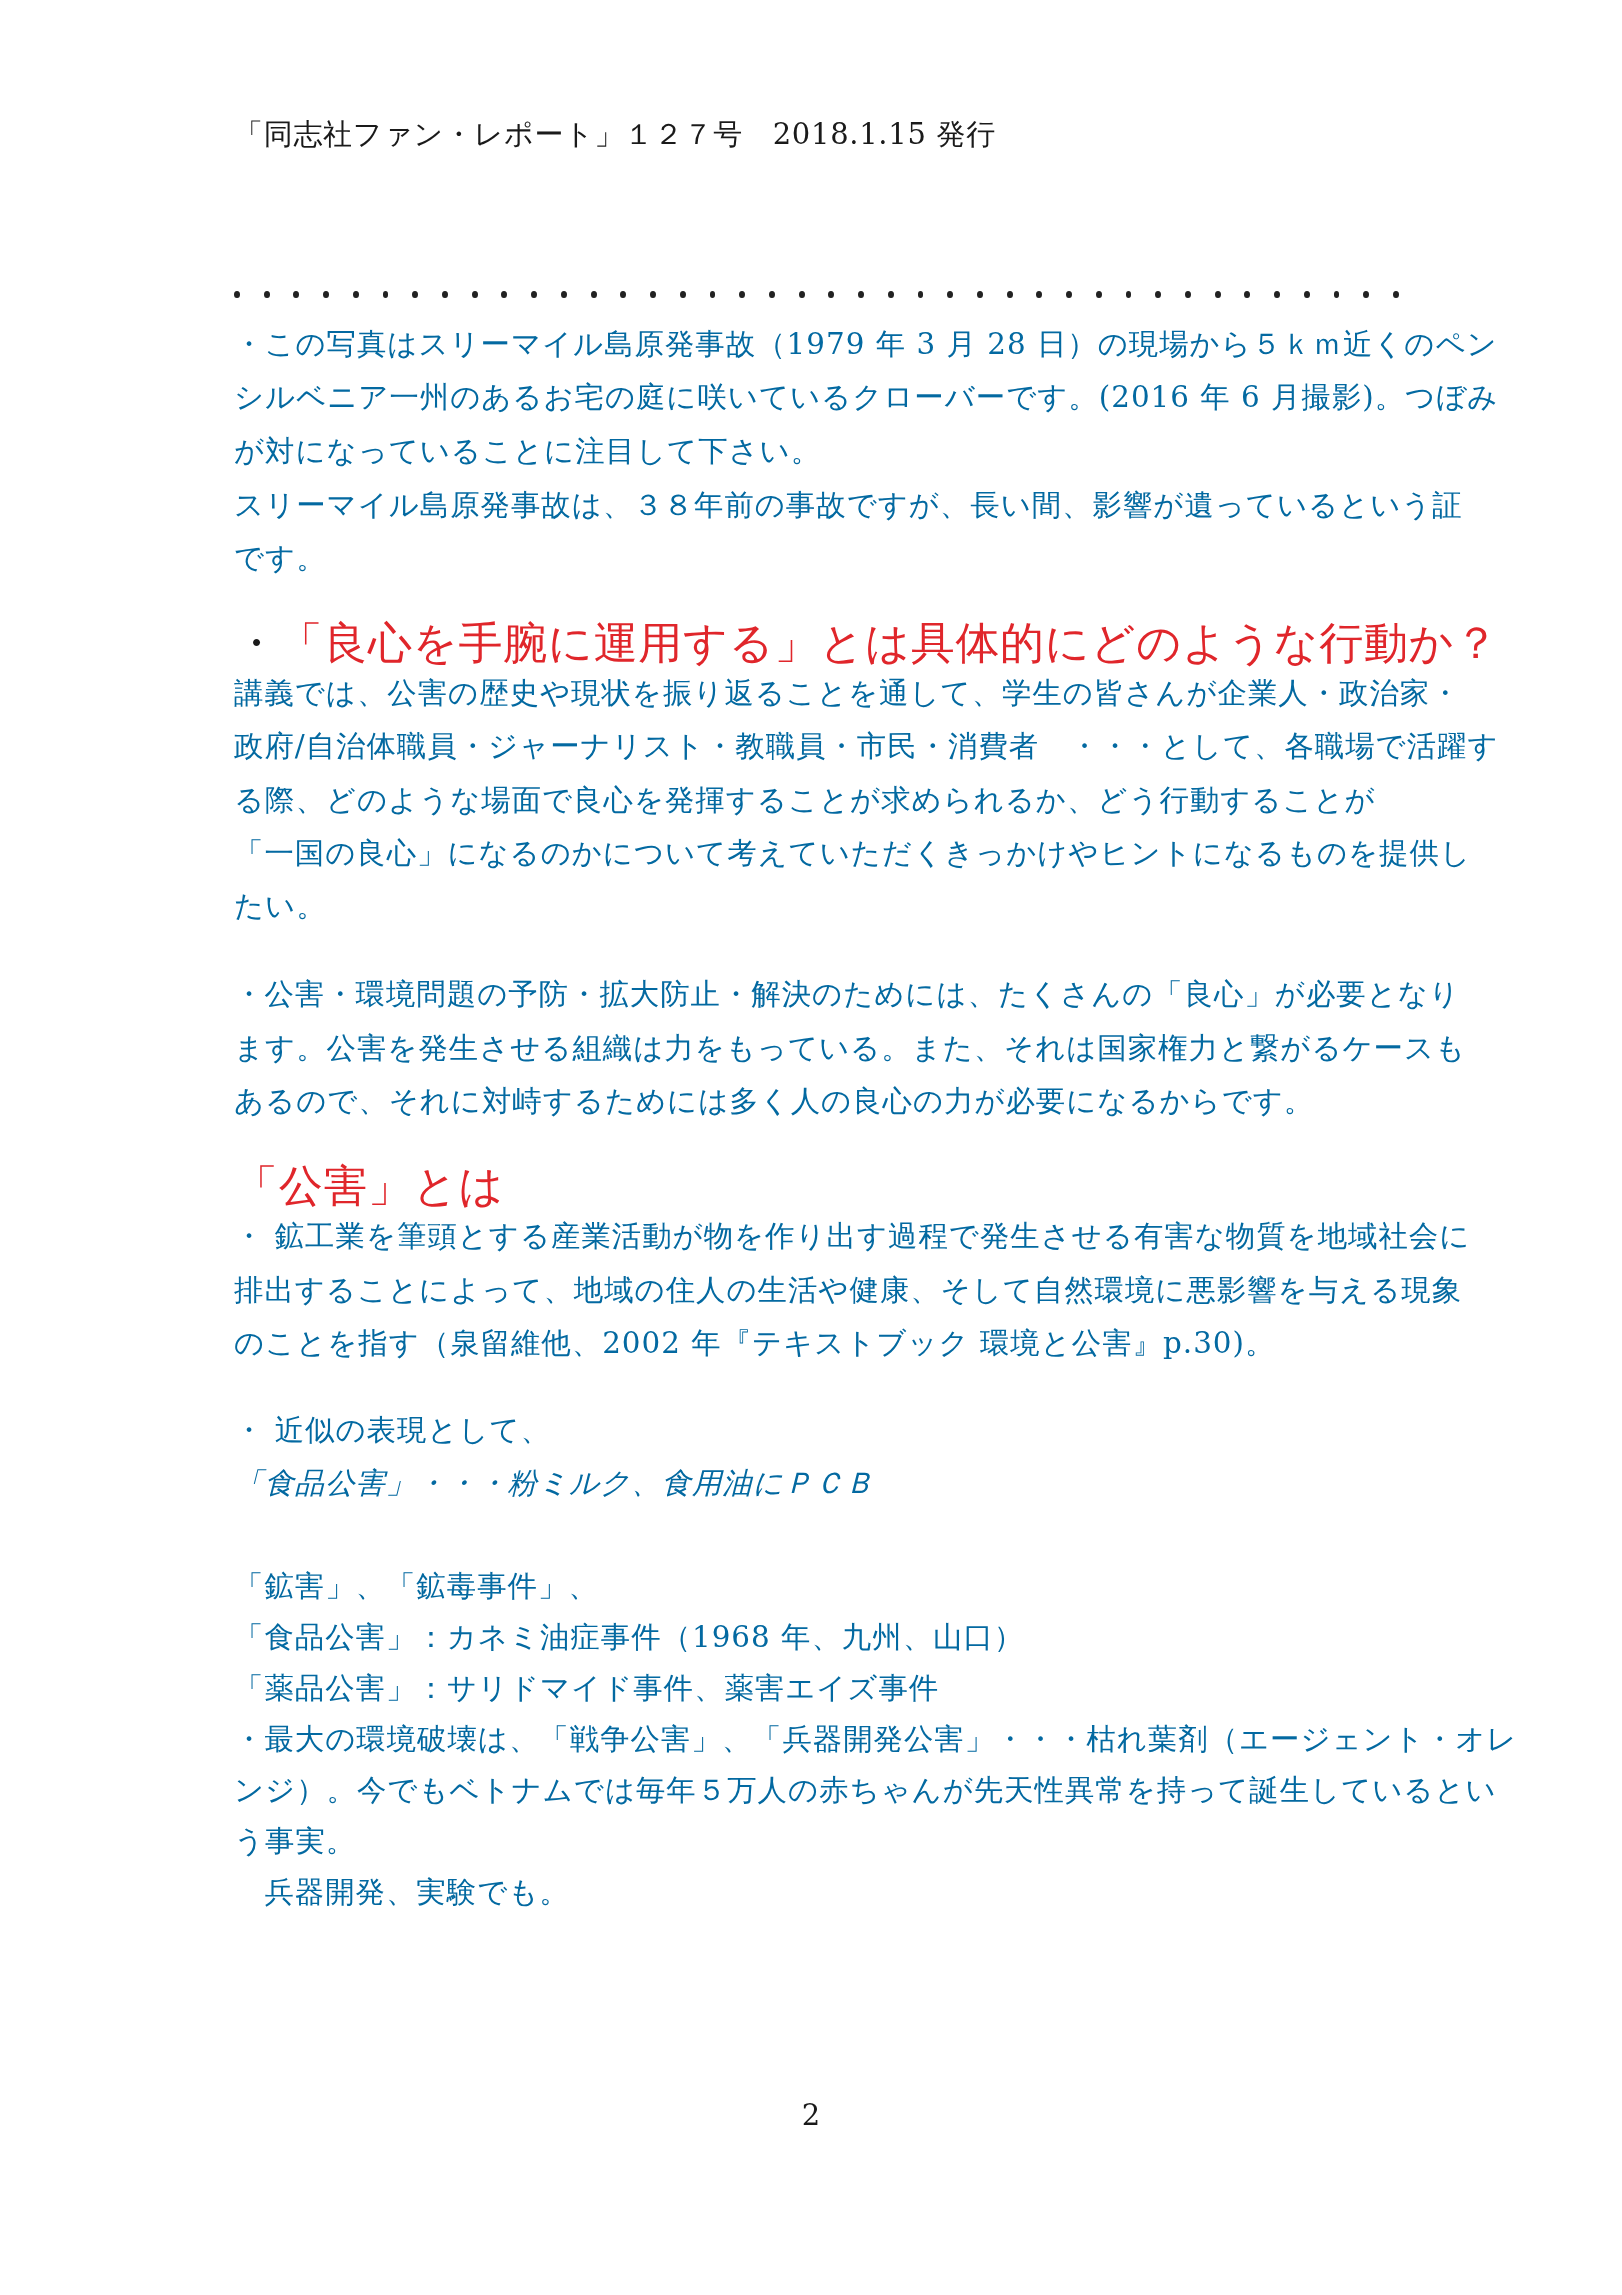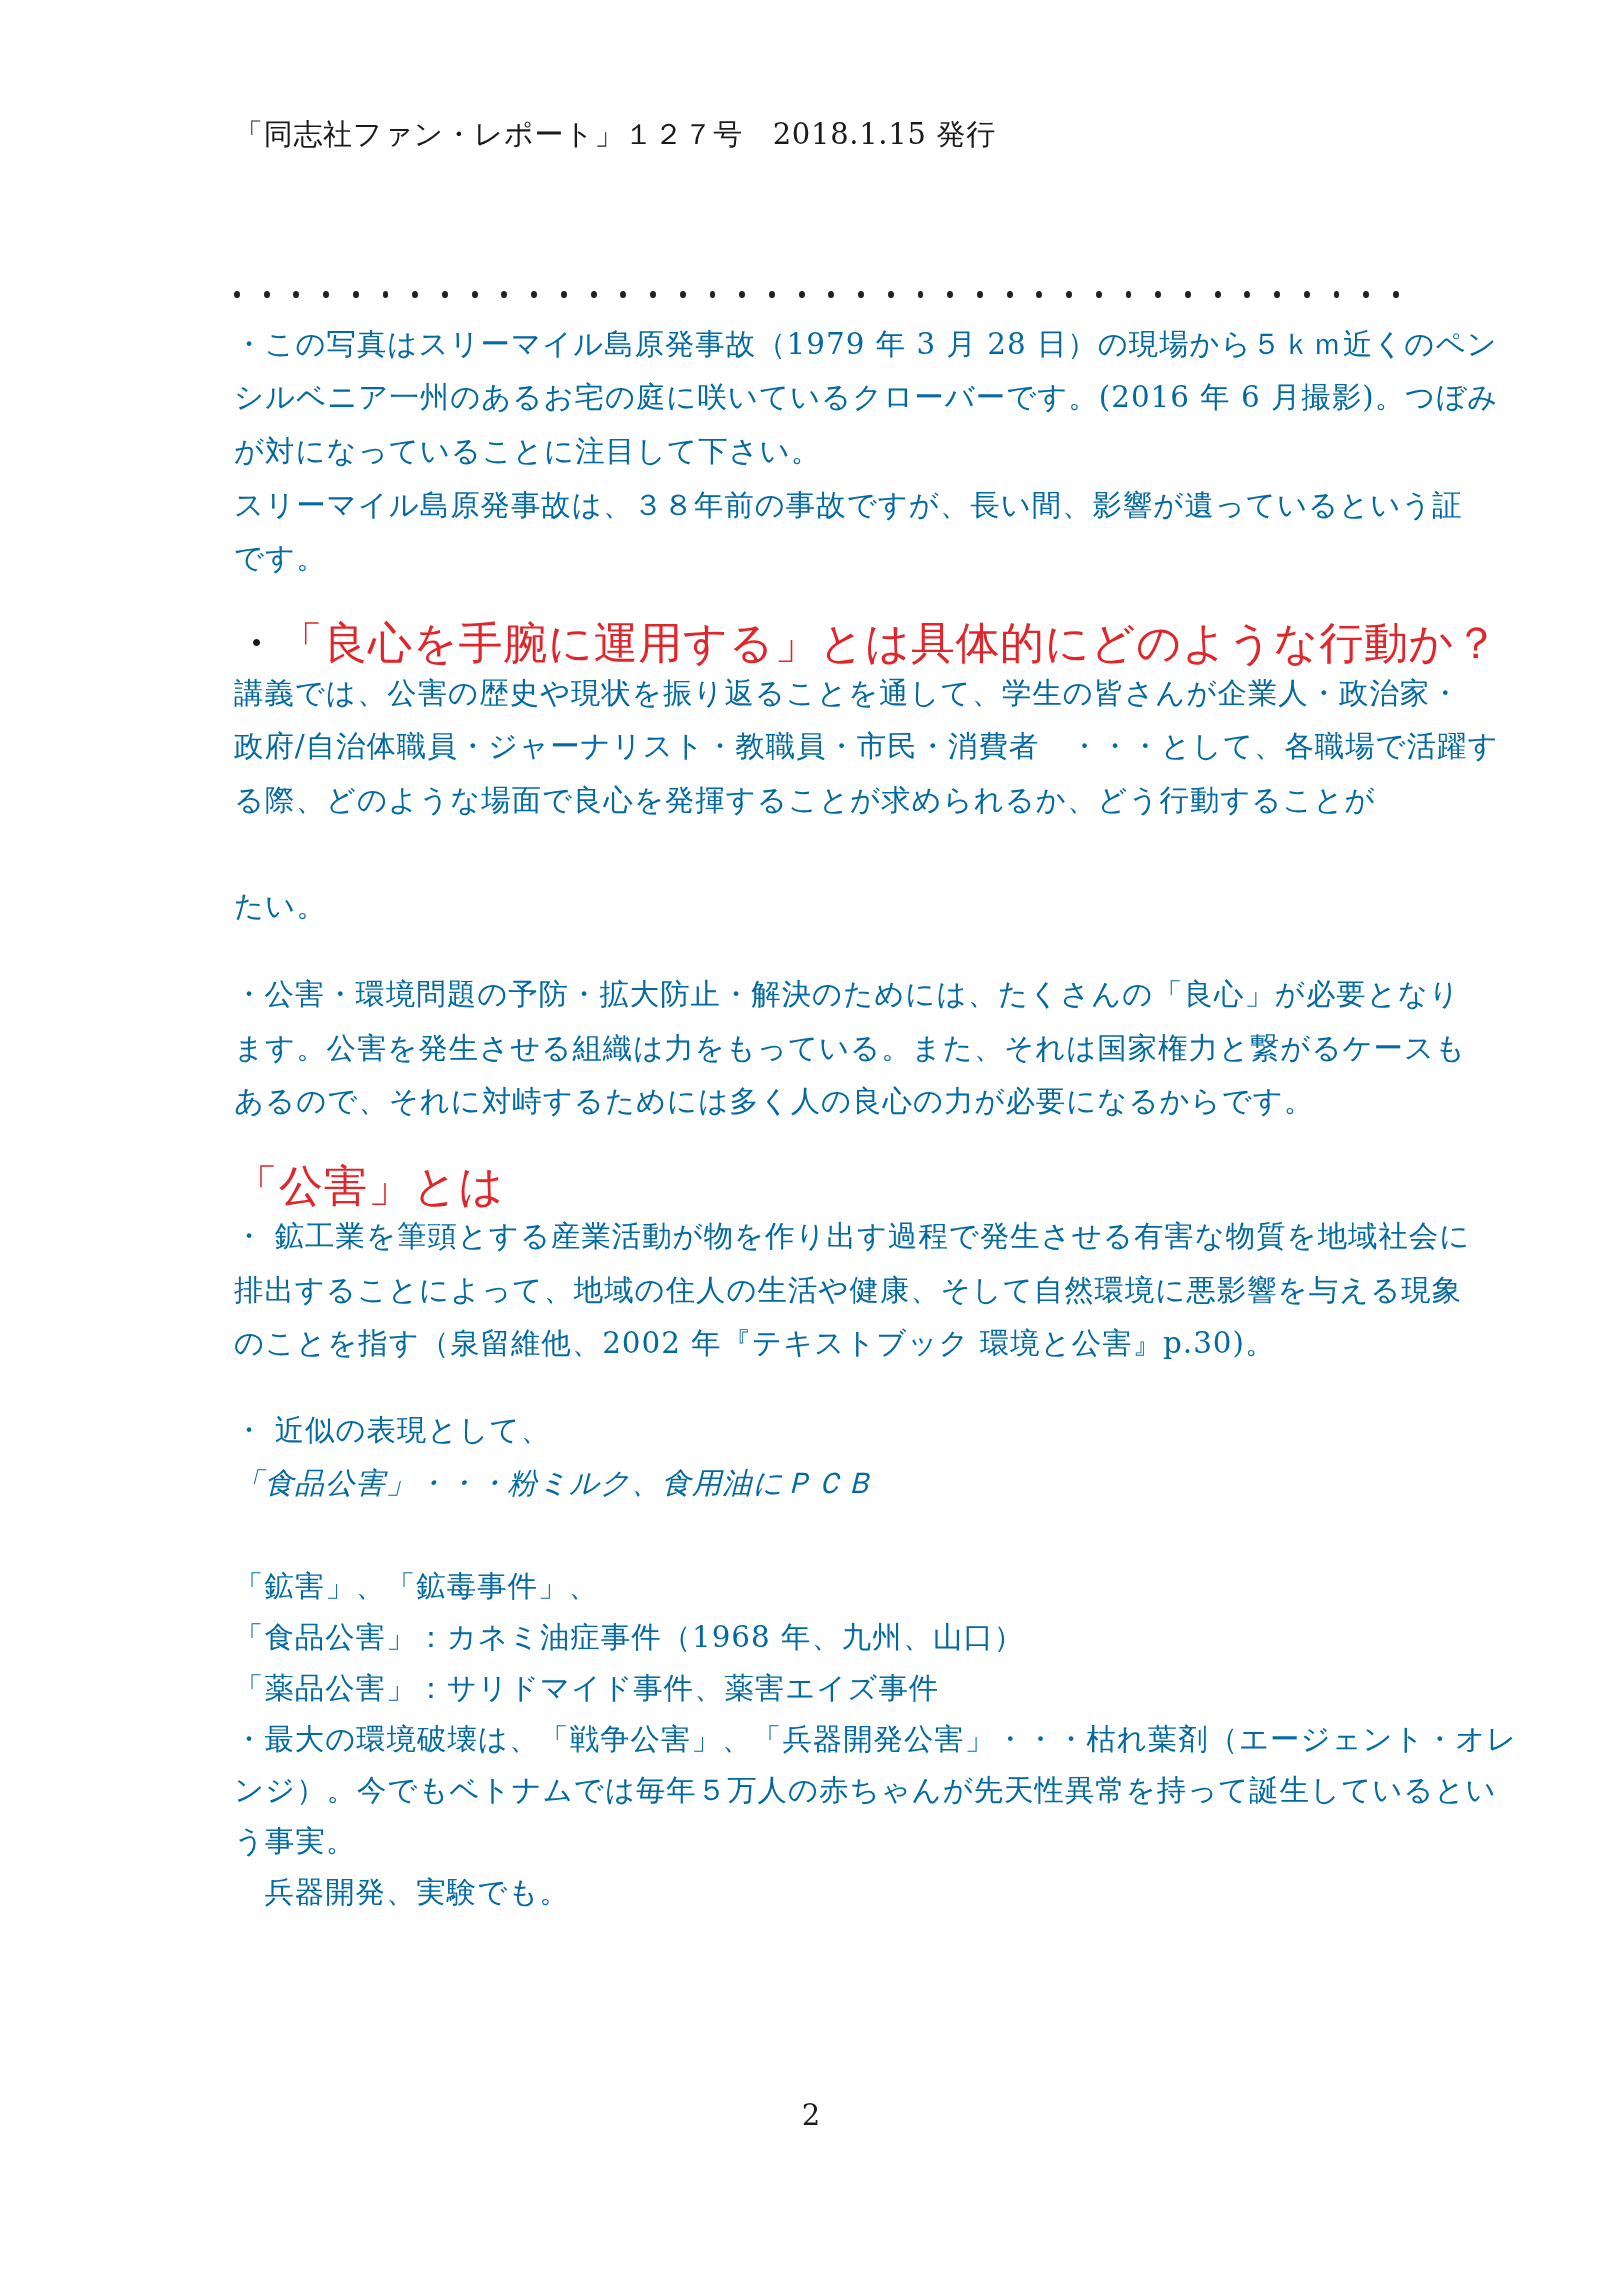--- a/index.html
+++ b/index.html
@@ -137,20 +137,21 @@
   <div class="line" style="top:486px;">スリーマイル島原発事故は、３８年前の事故ですが、長い間、影響が遺っているという証</div>
   <div class="line" style="top:539px;">です。</div>
 
   <div class="heading" style="top:622px;">
     <span class="bullet-black">・</span><span>「良心を手腕に運用する」とは具体的にどのような行動か？</span>
   </div>
 
   <div class="line" style="top:674px;">講義では、公害の歴史や現状を振り返ることを通して、学生の皆さんが企業人・政治家・</div>
   <div class="line" style="top:781px;">る際、どのような場面で良心を発揮することが求められるか、どう行動することが</div>
   <div class="line" style="top:727px;">政府/自治体職員・ジャーナリスト・教職員・市民・消費者　・・・として、各職場で活躍す</div>
+  <div class="line" style="top:834px;">「一国の良心」になるのかについて考えていただくきっかけやヒントになるものを提供し</div>
   <div class="line" style="top:887px;">たい。</div>
 
   <div class="line" style="top:975px;">・公害・環境問題の予防・拡大防止・解決のためには、たくさんの「良心」が必要となり</div>
   <div class="line" style="top:1029px;">ます。公害を発生させる組織は力をもっている。また、それは国家権力と繋がるケースも</div>
   <div class="line" style="top:1082px;">あるので、それに対峙するためには多く人の良心の力が必要になるからです。</div>
 
   <div class="heading" style="top:1165px;">「公害」とは</div>
 
   <div class="line" style="top:1217px;">・ 鉱工業を筆頭とする産業活動が物を作り出す過程で発生させる有害な物質を地域社会に</div>
   <div class="line" style="top:1271px;">排出することによって、地域の住人の生活や健康、そして自然環境に悪影響を与える現象</div>

